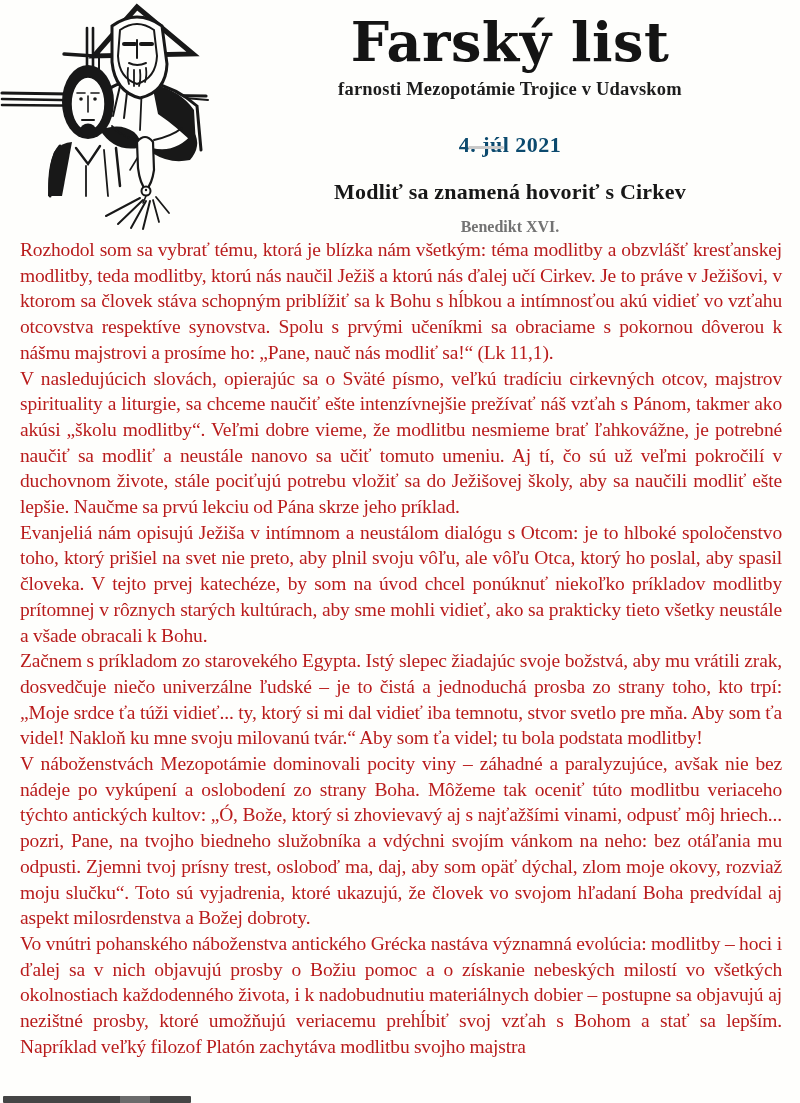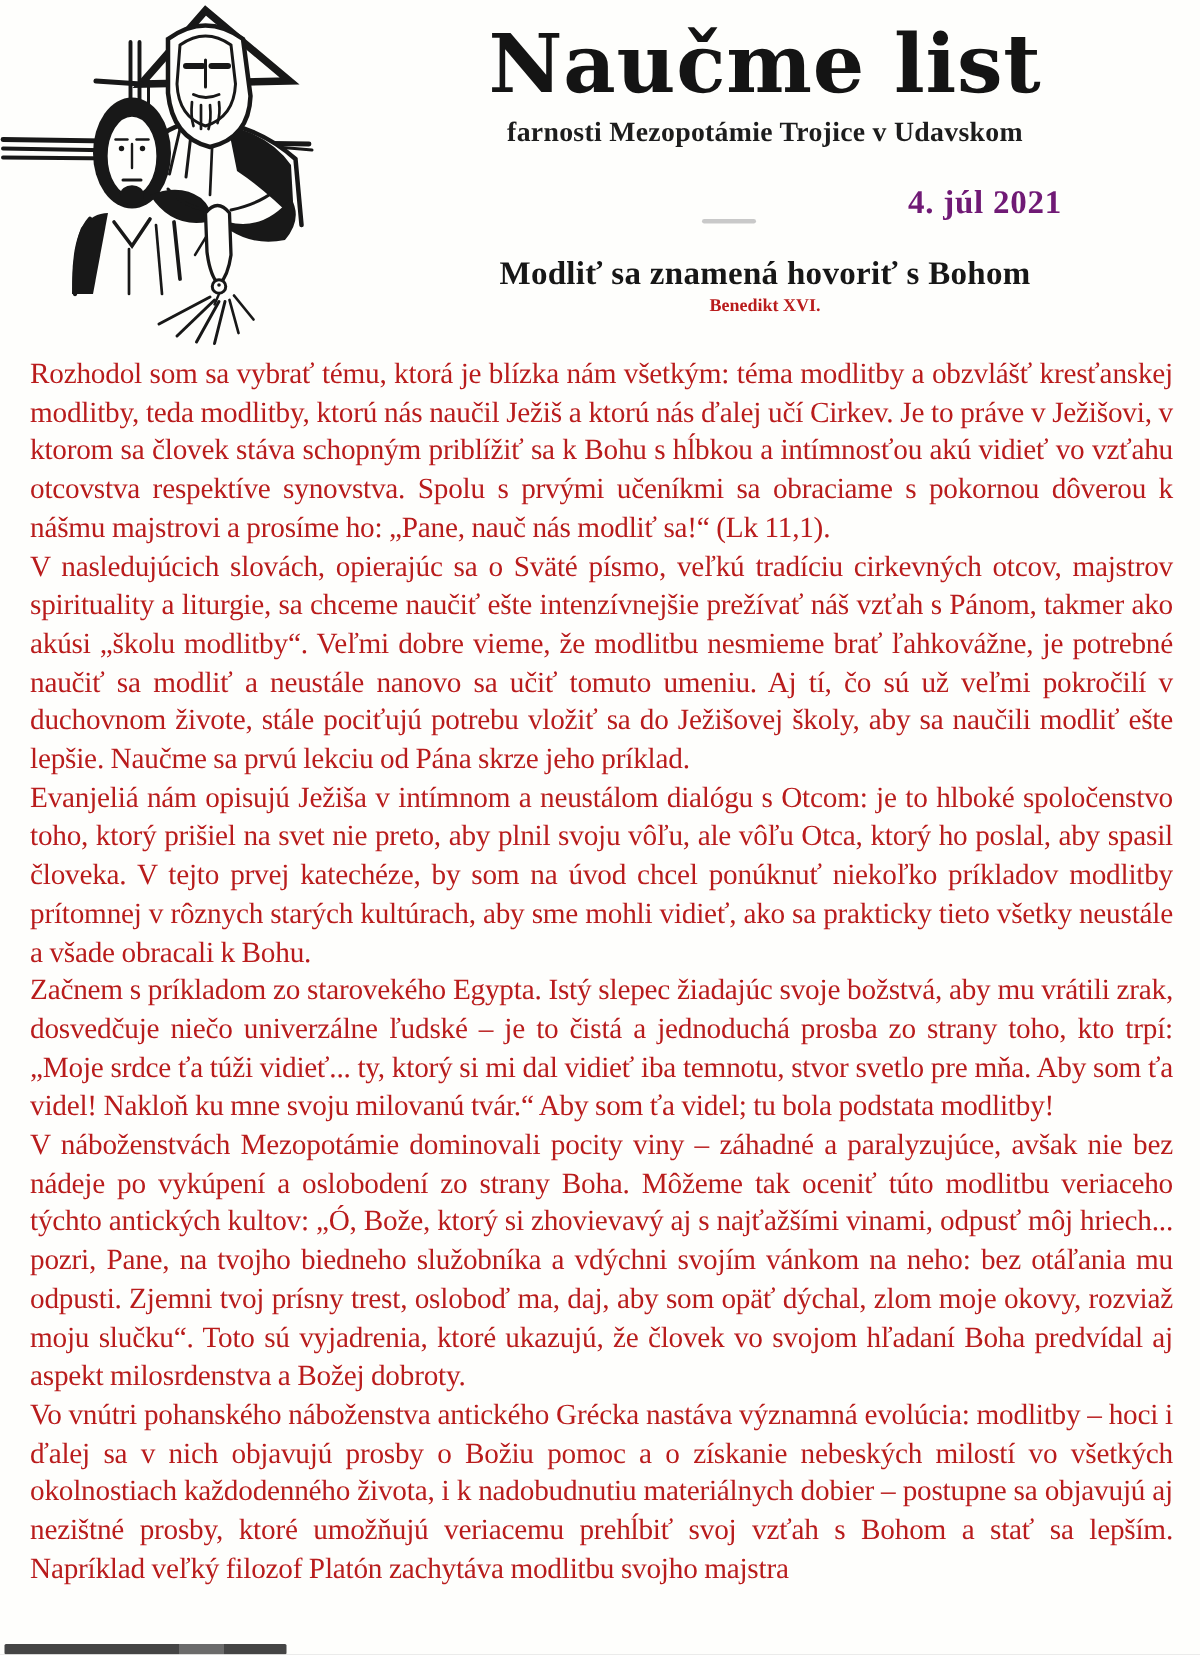--- a/index.html
+++ b/index.html
@@ -32,37 +32,36 @@
     font-family:"Liberation Serif", serif;
     font-weight:700;
     font-size:18.5px;
     margin-top:7px;
     letter-spacing:0.2px;
     color:#1d1d1d;
   }
   .issue-date{
     font-weight:700;
     font-size:22px;
-    margin-top:22px;
+    margin-top:32px;
     letter-spacing:0.5px;
-    color:#701a75;
-    text-align:right;
+    color:#0c4a6e;
   }
   .motto{
     font-weight:700;
     font-size:22px;
     margin-top:21px;
     letter-spacing:0.2px;
     color:#171717;
   }
   .motto-author{
     font-weight:700;
-    font-size:12px;
-    margin-top:1px;
-    color:#b91c1c;
+    font-size:16px;
+    margin-top:13px;
+    color:#737373;
   }
   
   .article{
     padding:5px 18px 0 20px;
     font-size:19.5px;
     line-height:25.7px;
     text-align:justify;
     letter-spacing:-0.15px;
     word-spacing:-0.3px;
     color:#b91c1c;
@@ -158,24 +157,24 @@
         <path class="ink" d="M140,198 L106,216" stroke-width="2"></path>
         <path class="ink" d="M143,200 L118,224" stroke-width="2"></path>
         <path class="ink" d="M146,201 L131,228" stroke-width="2"></path>
         <path class="ink" d="M150,201 L143,229" stroke-width="2"></path>
         <path class="ink" d="M153,200 L159,222" stroke-width="1.8"></path>
         <path class="ink" d="M156,197 L169,213" stroke-width="1.8"></path>
       </svg>
     </div>
 
     <div class="head-text">
-      <h1 class="title">Naučme list</h1>
+      <h1 class="title">Farský list</h1>
       <div class="subtitle">farnosti Mezopotámie Trojice v Udavskom</div>
       <div class="issue-date">4. júl 2021</div>
-      <div class="motto">Modliť sa znamená hovoriť s Bohom</div>
+      <div class="motto">Modliť sa znamená hovoriť s Cirkev</div>
       <div class="motto-author">Benedikt XVI.</div>
     </div>
   </header>
 
   <main class="article">
     <p>Rozhodol som sa vybrať tému, ktorá je blízka nám všetkým: téma modlitby a obzvlášť kresťanskej modlitby, teda modlitby, ktorú nás naučil Ježiš a ktorú nás ďalej učí Cirkev. Je to práve v Ježišovi, v ktorom sa človek stáva schopným priblížiť sa k Bohu s hĺbkou a intímnosťou akú vidieť vo vzťahu otcovstva respektíve synovstva. Spolu s prvými učeníkmi sa obraciame s pokornou dôverou k nášmu majstrovi a prosíme ho: „Pane, nauč nás modliť sa!“ (Lk 11,1).</p>
     <p>V nasledujúcich slovách, opierajúc sa o Sväté písmo, veľkú tradíciu cirkevných otcov, majstrov spirituality a liturgie, sa chceme naučiť ešte intenzívnejšie prežívať náš vzťah s Pánom, takmer ako akúsi „školu modlitby“. Veľmi dobre vieme, že modlitbu nesmieme brať ľahkovážne, je potrebné naučiť sa modliť a neustále nanovo sa učiť tomuto umeniu. Aj tí, čo sú už veľmi pokročilí v duchovnom živote, stále pociťujú potrebu vložiť sa do Ježišovej školy, aby sa naučili modliť ešte lepšie. Naučme sa prvú lekciu od Pána skrze jeho príklad.</p>
     <p>Evanjeliá nám opisujú Ježiša v intímnom a neustálom dialógu s Otcom: je to hlboké spoločenstvo toho, ktorý prišiel na svet nie preto, aby plnil svoju vôľu, ale vôľu Otca, ktorý ho poslal, aby spasil človeka. V tejto prvej katechéze, by som na úvod chcel ponúknuť niekoľko príkladov modlitby prítomnej v rôznych starých kultúrach, aby sme mohli vidieť, ako sa prakticky tieto všetky neustále a všade obracali k Bohu.</p>
     <p>Začnem s príkladom zo starovekého Egypta. Istý slepec žiadajúc svoje božstvá, aby mu vrátili zrak, dosvedčuje niečo univerzálne ľudské – je to čistá a jednoduchá prosba zo strany toho, kto trpí: „Moje srdce ťa túži vidieť... ty, ktorý si mi dal vidieť iba temnotu, stvor svetlo pre mňa. Aby som ťa videl! Nakloň ku mne svoju milovanú tvár.“ Aby som ťa videl; tu bola podstata modlitby!</p>
     <p>V náboženstvách Mezopotámie dominovali pocity viny – záhadné a paralyzujúce, avšak nie bez nádeje po vykúpení a oslobodení zo strany Boha. Môžeme tak oceniť túto modlitbu veriaceho týchto antických kultov: „Ó, Bože, ktorý si zhovievavý aj s najťažšími vinami, odpusť môj hriech... pozri, Pane, na tvojho biedneho služobníka a vdýchni svojím vánkom na neho: bez otáľania mu odpusti. Zjemni tvoj prísny trest, osloboď ma, daj, aby som opäť dýchal, zlom moje okovy, rozviaž moju slučku“. Toto sú vyjadrenia, ktoré ukazujú, že človek vo svojom hľadaní Boha predvídal aj aspekt milosrdenstva a Božej dobroty.</p>

